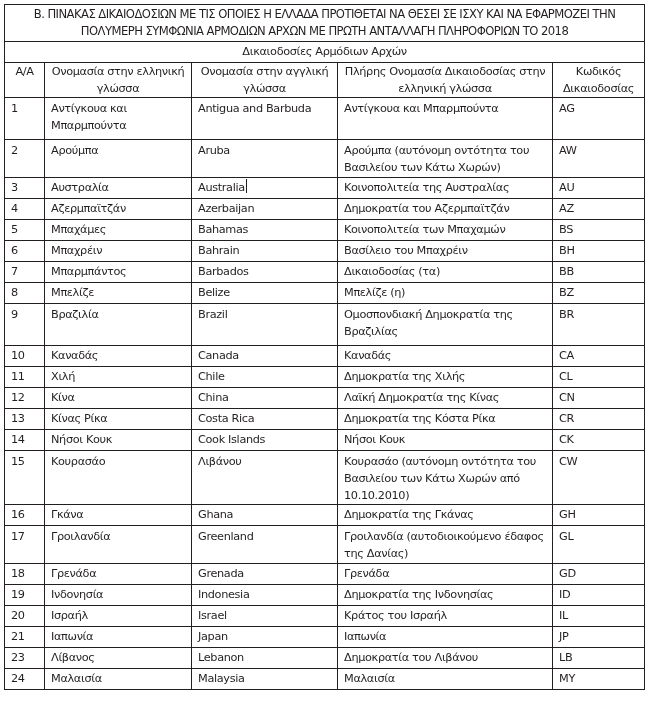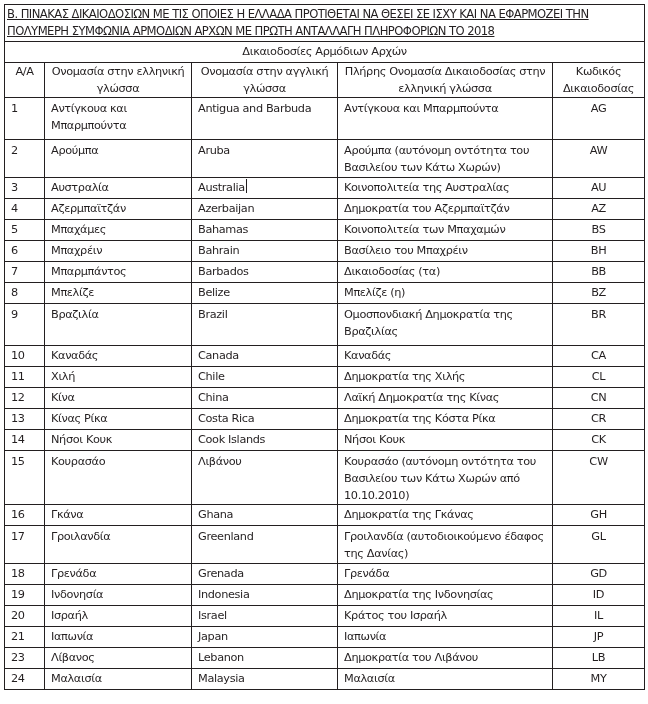--- a/index.html
+++ b/index.html
@@ -14,25 +14,25 @@
       color: #231f20;
       letter-spacing: -0.35px;
     }
     table.doc td, table.doc th {
       border: 1.3px solid #231f20;
       padding: 0 6px;
       vertical-align: top;
       line-height: 17px;
       font-weight: normal;
     }
-    .title-cell { text-align: left; height: 35px; padding: 1px 2px 0 2px !important; font-size: 11.6px; letter-spacing: -0.55px; line-height: 16.5px; text-decoration: underline; }
+    .title-cell { text-align: center; height: 35px; padding: 1px 2px 0 2px !important; font-size: 11.6px; letter-spacing: -0.55px; line-height: 16.5px; }
     .subtitle-cell { text-align: center; height: 20px; line-height: 20px !important; }
     .hdr th { text-align: center; height: 34px; padding-top: 1px; }
     td.num { padding-left: 7px; }
-    td.code { text-align: center; margin-top: 8px; }
+    td.code { text-align: left; margin-top: 8px; }
     tr.r1 td { height: 39px; padding-top: 2px; }
     tr.r2 td { height: 35px; padding-top: 2px; }
     tr.r3 td { height: 50px; padding-top: 2px; }
     tr.rs td { height: 20px; line-height: 19px; }
     .cursor { display: inline-block; width: 1px; height: 14px; background: #231f20; vertical-align: -2px; margin-left: 1px; }
   </style>
 </head>
 <body>
 
 <table class="doc">

